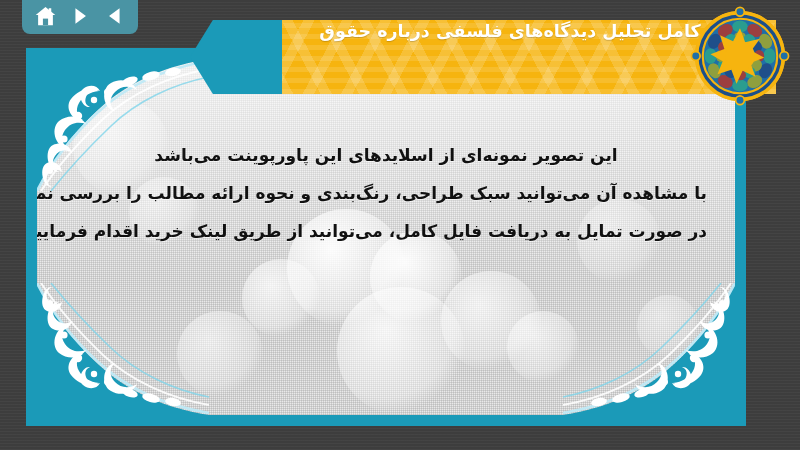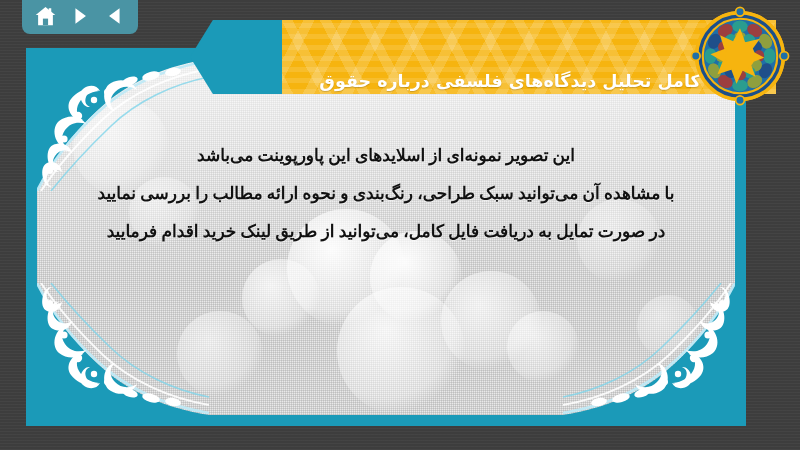--- a/index.html
+++ b/index.html
@@ -45,21 +45,20 @@
   }
   .nav-btn svg{ display:block; }
 
   
   .slide-frame{
     position:absolute;
     left:26px; top:48px;
     width:720px; height:378px;
     background:#1b9ab8;
     z-index:10;
-    font-family:Liberation Serif, serif;
   }
 
   
   .slide-inner{
     position:absolute;
     left:11px; top:11px; right:11px; bottom:11px;
     background:#e8e8e8;
     overflow:hidden;
   }
 
@@ -102,21 +101,21 @@
   }
 
   .title-banner{
     position:absolute;
     right:24px; top:20px;
     left:282px;
     height:74px;
     background:#f6b40f;
     overflow:hidden;
     z-index:24;
-    display:flex; align-items:flex-end; justify-content:center;
+    display:flex; align-items:flex-start; justify-content:center;
   }
   
   .title-banner::before{
     content:"";
     position:absolute; inset:0;
     background-image:
       repeating-linear-gradient(0deg, rgba(255,255,255,.12) 0 5px, transparent 5px 11px),
       repeating-linear-gradient(62deg, rgba(255,255,255,.16) 0 10px, transparent 10px 34px),
       repeating-linear-gradient(-62deg, rgba(255,255,255,.16) 0 10px, transparent 10px 34px);
     z-index:1;

